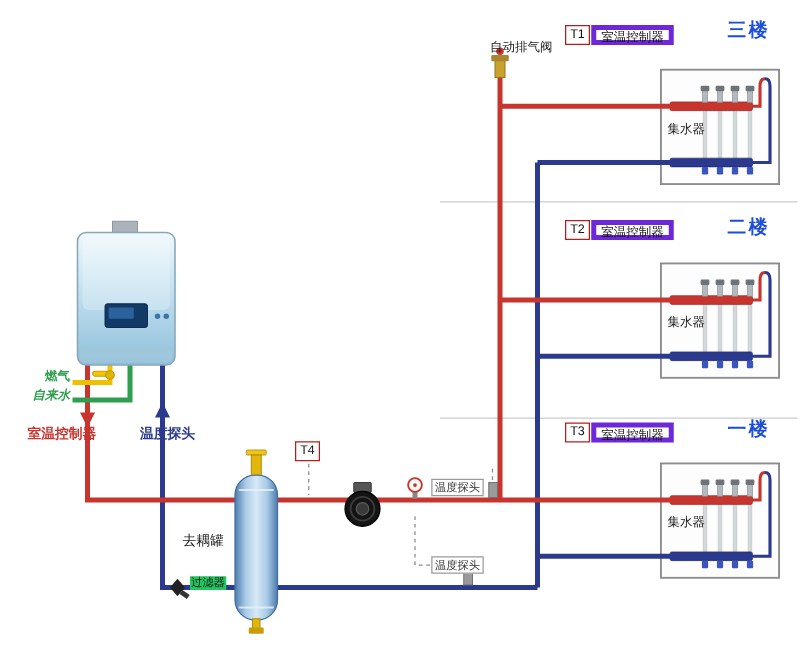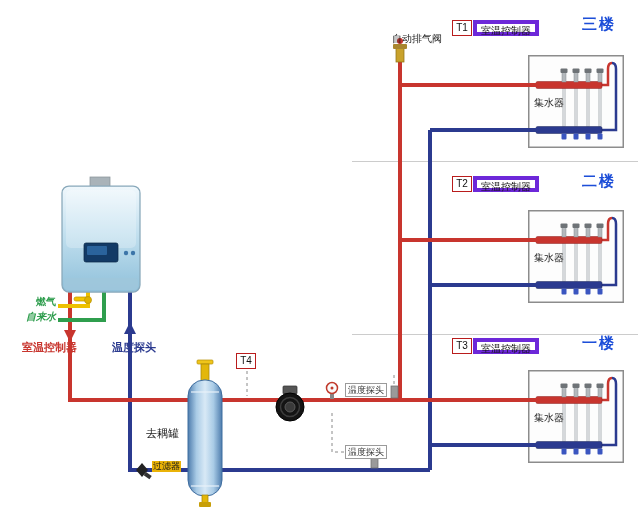--- a/index.html
+++ b/index.html
@@ -149,21 +149,21 @@
     </g>
   </svg>
 
   <div class="lbl" style="left:36px;top:296px;color:#2f9e4e;font-size:10px;font-weight:700;">燃气</div>
   <div class="lbl" style="left:26px;top:311px;color:#2f9e4e;font-size:10px;font-weight:700;font-style:italic;">自来水</div>
   <div class="lbl" style="left:22px;top:341px;color:#c8352e;font-size:11px;font-weight:700;">室温控制器</div>
   <div class="lbl" style="left:112px;top:341px;color:#2b3a8f;font-size:11px;font-weight:700;">温度探头</div>
 
   <div class="lbl" style="left:392px;top:33px;font-size:10px;">自动排气阀</div>
   <div class="lbl" style="left:146px;top:427px;font-size:11px;">去耦罐</div>
-  <div class="lbl" style="left:152px;top:461px;font-size:9px;background:#eab308;padding:0 1px;">过滤器</div>
+  <div class="lbl" style="left:152px;top:461px;font-size:9px;background:#22c55e;padding:0 1px;">过滤器</div>
   <div class="tagbox" style="left:236px;top:353px;">T4</div>
   <div class="probebox" style="left:345px;top:383px;">温度探头</div>
   <div class="probebox" style="left:345px;top:445px;">温度探头</div>
 
   <div class="tagbox" style="left:452px;top:20px;">T1</div>
   <div class="ctlbox" style="left:473px;top:20px;">室温控制器</div>
   <div class="floorname" style="left:582px;top:15px;">三楼</div>
   <div class="manifoldlbl" style="left:534px;top:96px;">集水器</div>
 
   <div class="tagbox" style="left:452px;top:176px;">T2</div>

